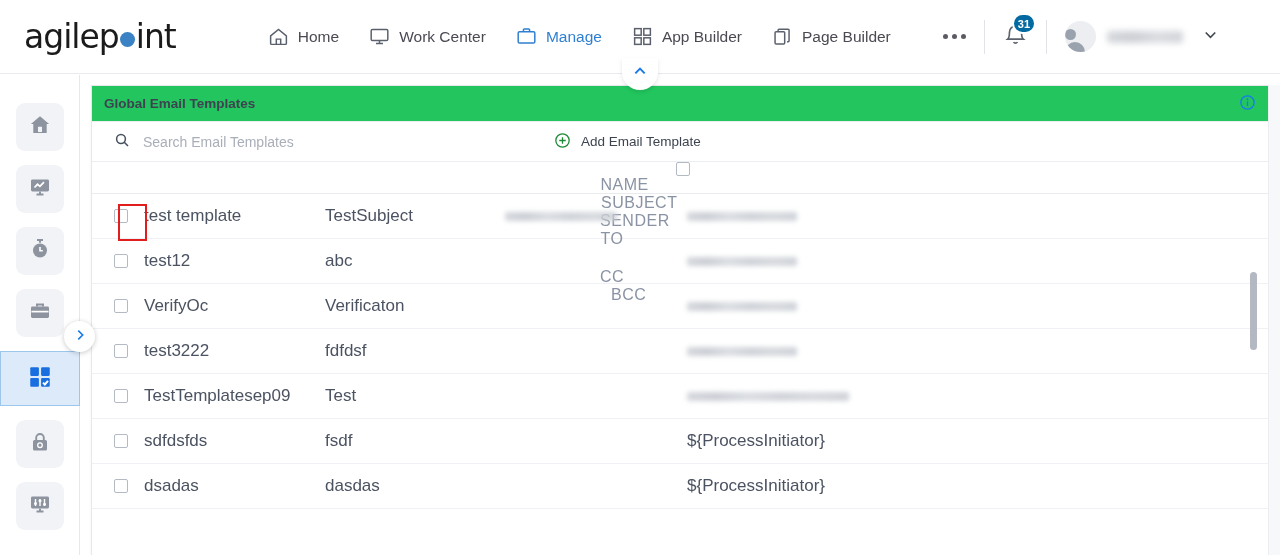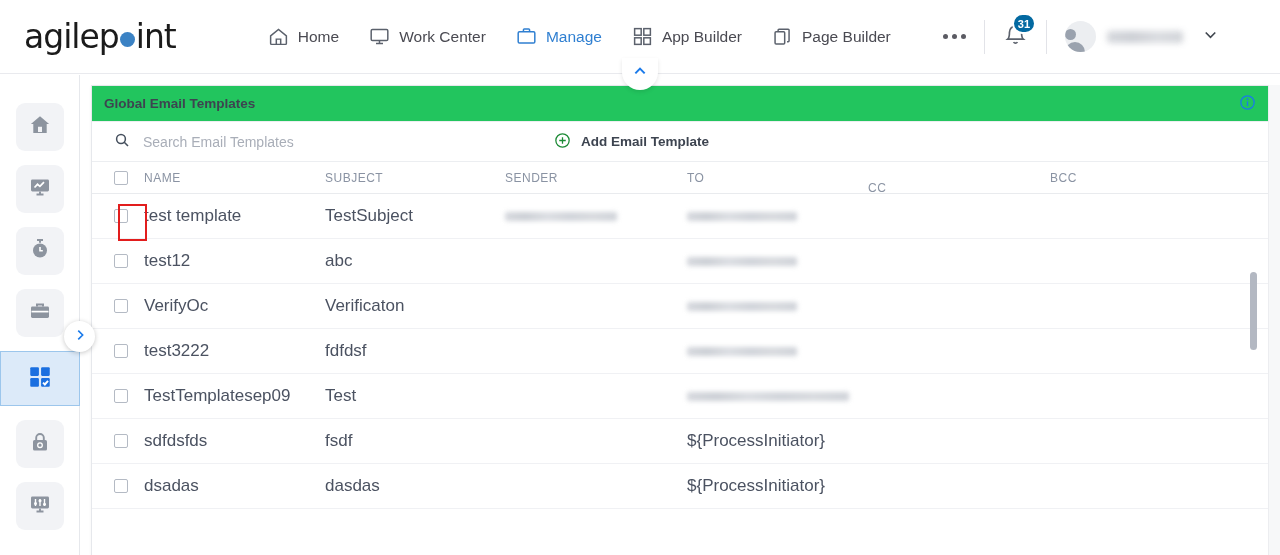--- a/index.html
+++ b/index.html
@@ -113,28 +113,28 @@
   }
   .search-wrap { display:flex; align-items:center; gap:13px; width:440px; }
   .search-input {
     border:none; outline:none; font-size:14px; color:#3d4450;
     background:transparent; width:100%;
     font-family:"Liberation Sans", sans-serif;
   }
   .search-input::placeholder { color:#a9aeb8; }
   .add-btn {
     display:flex; align-items:center; gap:10px; cursor:pointer;
-    font-size:13.5px; color:#3d4450; font-weight:700;
+    font-size:13.5px; color:#3d4450; font-weight:400;
   }
 
   
   .thead {
     display:flex; align-items:center; height:32px;
     border-bottom:1px solid #e9ebee; padding-left:22px;
-    font-size:12px; letter-spacing:.5px; color:#8a93a3;
+    font-size:16px; letter-spacing:.5px; color:#8a93a3;flex-direction:column;
   }
   .trow {
     display:flex; align-items:center; height:45px;
     border-bottom:1px solid #f0f1f4; padding-left:22px;
     font-size:17px; color:#4b5261;
   }
   .c-check { width:30px; flex:none; }
   .c-name { width:181px; flex:none; }
   .c-subject { width:180px; flex:none; }
   .c-sender { width:182px; flex:none; }

